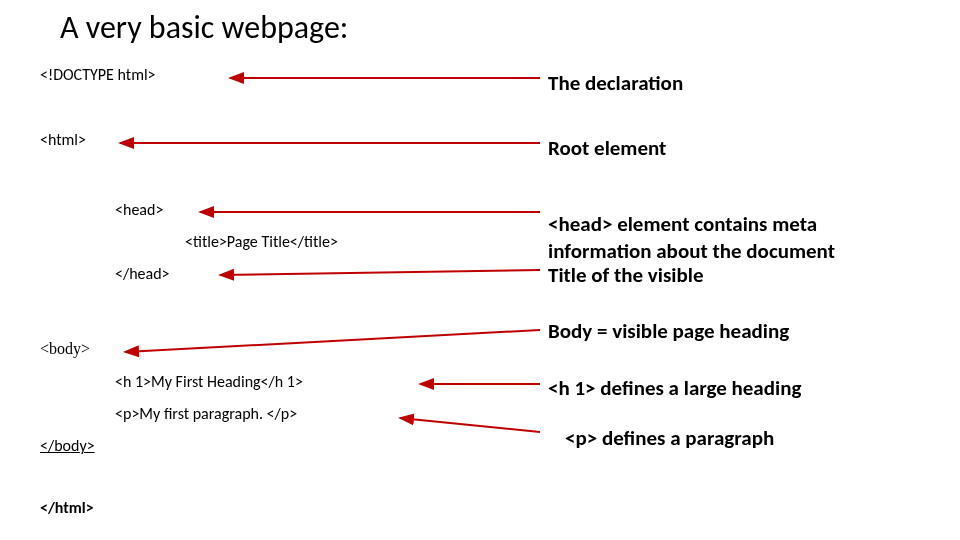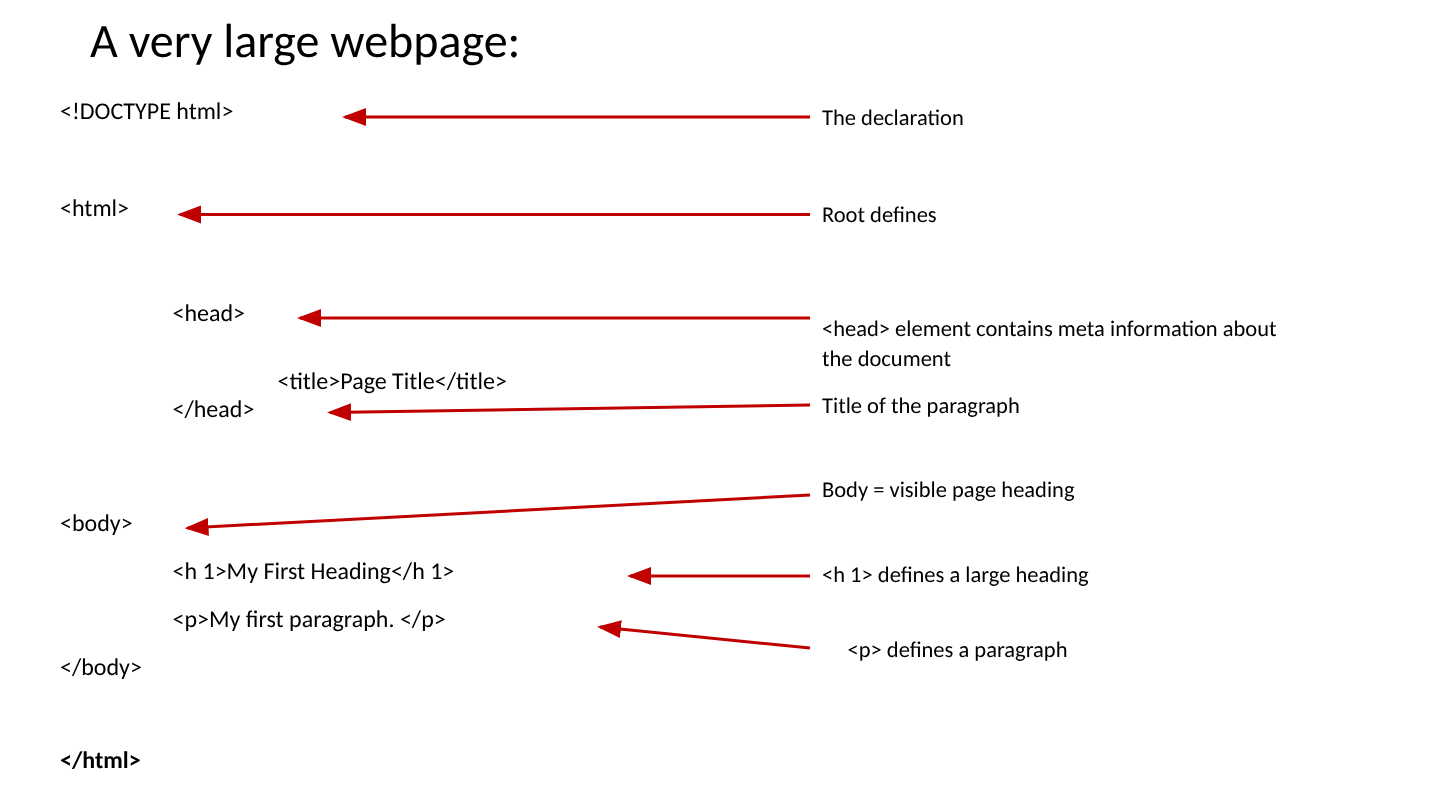--- a/index.html
+++ b/index.html
@@ -20,55 +20,55 @@
     color: #000;
   }
   .code {
     position: absolute;
     font-size: 16px;
     color: #000;
     white-space: pre;
   }
   .annotation {
     position: absolute;
-    font-size: 15px;
-    font-weight: normal;
+    font-size: 21px;
+    font-weight: bold;
     color: #000;
     line-height: 1.3;
     max-width: 310px;
   }
   svg.arrows {
     position: absolute;
     left: 0;
     top: 0;
     width: 960px;
     height: 540px;
     pointer-events: none;
   }
 </style>
 </head>
 <body>
 
-<div class="title">A very large webpage:</div>
+<div class="title">A very basic webpage:</div>
 
 <div class="code" style="left:40px; top:65px;">&lt;!DOCTYPE html&gt;</div>
 <div class="code" style="left:40px; top:130px;">&lt;html&gt;</div>
 <div class="code" style="left:115px; top:200px;">&lt;head&gt;</div>
-<div class="code" style="left:185px; top:232px;margin-top:13px;">&lt;title&gt;Page Title&lt;/title&gt;</div>
+<div class="code" style="left:185px; top:232px;">&lt;title&gt;Page Title&lt;/title&gt;</div>
 <div class="code" style="left:115px; top:264px;">&lt;/head&gt;</div>
-<div class="code" style="left:40px; top:340px;">&lt;body&gt;</div>
+<div class="code" style="left:40px; top:340px;font-family:Liberation Serif, serif;">&lt;body&gt;</div>
 <div class="code" style="left:115px; top:372px;">&lt;h 1&gt;My First Heading&lt;/h 1&gt;</div>
 <div class="code" style="left:115px; top:404px;">&lt;p&gt;My first paragraph. &lt;/p&gt;</div>
-<div class="code" style="left:40px; top:436px;">&lt;/body&gt;</div>
+<div class="code" style="left:40px; top:436px;text-decoration:underline;">&lt;/body&gt;</div>
 <div class="code" style="left:40px; top:498px;font-weight:bold;">&lt;/html&gt;</div>
 
 <div class="annotation" style="left:548px; top:70px;">The declaration</div>
-<div class="annotation" style="left:548px; top:135px;">Root defines</div>
+<div class="annotation" style="left:548px; top:135px;">Root element</div>
 <div class="annotation" style="left:548px; top:195px;margin-top:16px;">&lt;head&gt; element contains meta information about the document</div>
-<div class="annotation" style="left:548px; top:262px;">Title of the paragraph</div>
+<div class="annotation" style="left:548px; top:262px;">Title of the visible</div>
 <div class="annotation" style="left:548px; top:318px;">Body = visible page heading</div>
 <div class="annotation" style="left:548px; top:375px;">&lt;h 1&gt; defines a large heading</div>
 <div class="annotation" style="left:548px; top:425px;margin-left:17px;">&lt;p&gt; defines a paragraph</div>
 
 <svg class="arrows">
   <defs>
     <marker id="arrowhead" markerWidth="8" markerHeight="8" refX="7" refY="3" orient="auto">
       <path d="M0,0 L8,3 L0,6 Z" fill="#c00000"></path>
     </marker>
   </defs>

